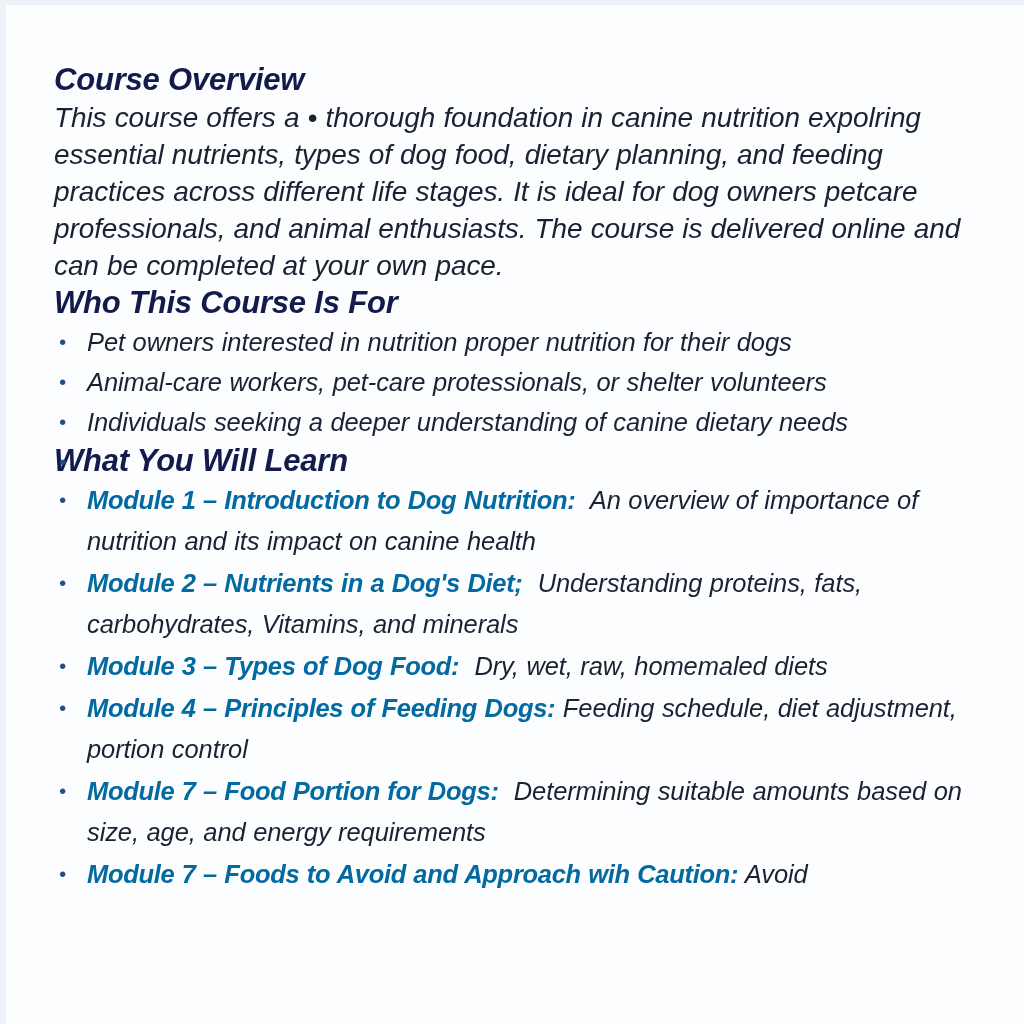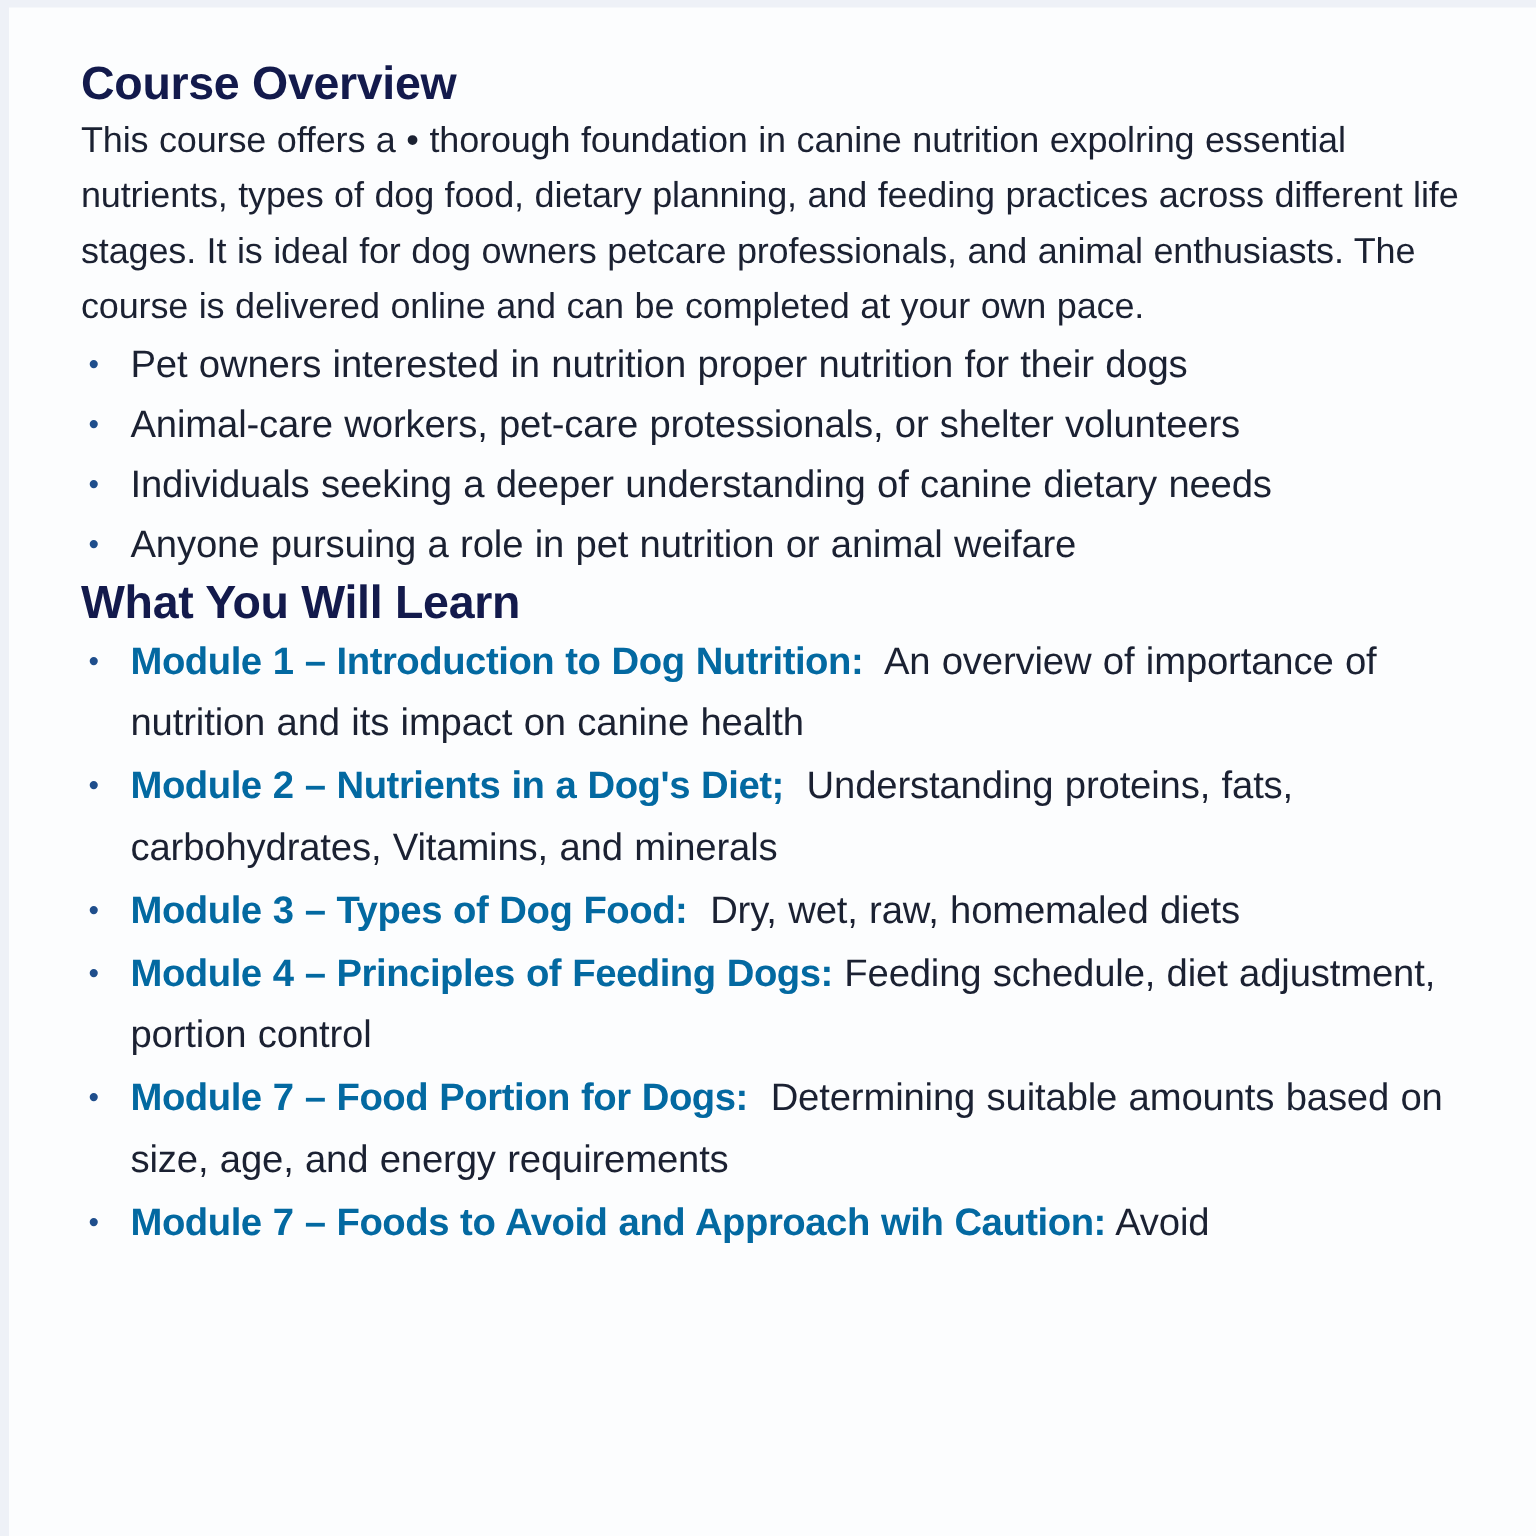--- a/index.html
+++ b/index.html
@@ -23,41 +23,42 @@
     width: 1018px;
     height: 1019px;
     background: #fcfdfe;
     overflow: hidden;
     box-sizing: border-box;
   }
 
   .content {
     position: absolute;
     left: 48px;
-    top: 32px;
+    top: 56px;
     width: 944px;
+    font-style: italic;
   }
 
   h2.section-heading {
     margin: 0;
     color: #131a4c;
     font-weight: bold;
     font-size: 31px;
     line-height: 38px;
     letter-spacing: -0.2px;
   }
 
   .heading-overview { margin-bottom: 10px; }
   .heading-audience { margin-top: 34px; margin-bottom: 12px; }
   .heading-learn    { margin-top: 35px; margin-bottom: 12px; }
 
   p.body-paragraph {
     margin: 0;
     color: #1b2132;
-    font-size: 24px;
+    font-size: 28px;
     line-height: 37px;
     letter-spacing: -0.1px;
     word-spacing: 0.5px;
   }
 
   .inline-stray-bullet {
     color: #1b2132;
   }
 
   ul.bullet-list {
@@ -103,37 +104,37 @@
 </head>
 <body>
 
 <div class="page">
   <div class="content">
 
     <h2 class="section-heading heading-overview">Course Overview</h2>
 
     <p class="body-paragraph"><span>This course offers a</span> <span class="inline-stray-bullet">•</span> <span>thorough foundation in canine nutrition expolring essential nutrients, types of dog food, dietary planning, and feeding practices across different life stages. It is ideal for dog owners petcare professionals, and animal enthusiasts. The course is delivered online and can be completed at your own pace.</span></p>
 
+    <h2 class="section-heading heading-audience">Who This Course Is For</h2>
 
     <ul class="bullet-list audience-list">
       <li>
         <span class="bullet-marker">•</span>
         <span>Pet owners interested in nutrition proper nutrition for their dogs</span>
       </li>
       <li>
         <span class="bullet-marker">•</span>
         <span>Animal-care workers, pet-care protessionals, or shelter volunteers</span>
       </li>
       <li>
         <span class="bullet-marker">•</span>
         <span>Individuals seeking a deeper understanding of canine dietary needs</span>
       </li>
       <li>
         <span class="bullet-marker">•</span>
-        <span>Anyone pursuing a role in pet nutrition or animal weifare</span>
       </li>
     </ul>
 
     <h2 class="section-heading heading-learn">What You Will Learn</h2>
 
     <ul class="bullet-list module-list">
       <li>
         <span class="bullet-marker">•</span><span class="module-title">Module 1 – Introduction to Dog Nutrition:</span>&nbsp; <span class="module-desc">An overview of importance of nutrition and its impact on canine health</span>
       </li>
       <li>

